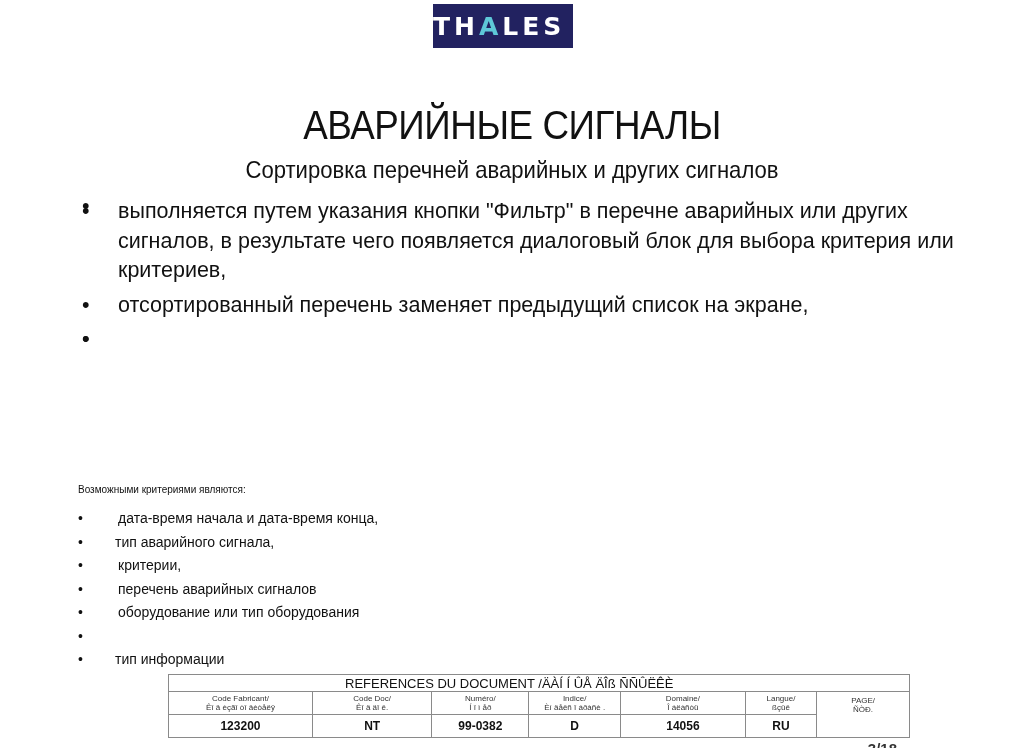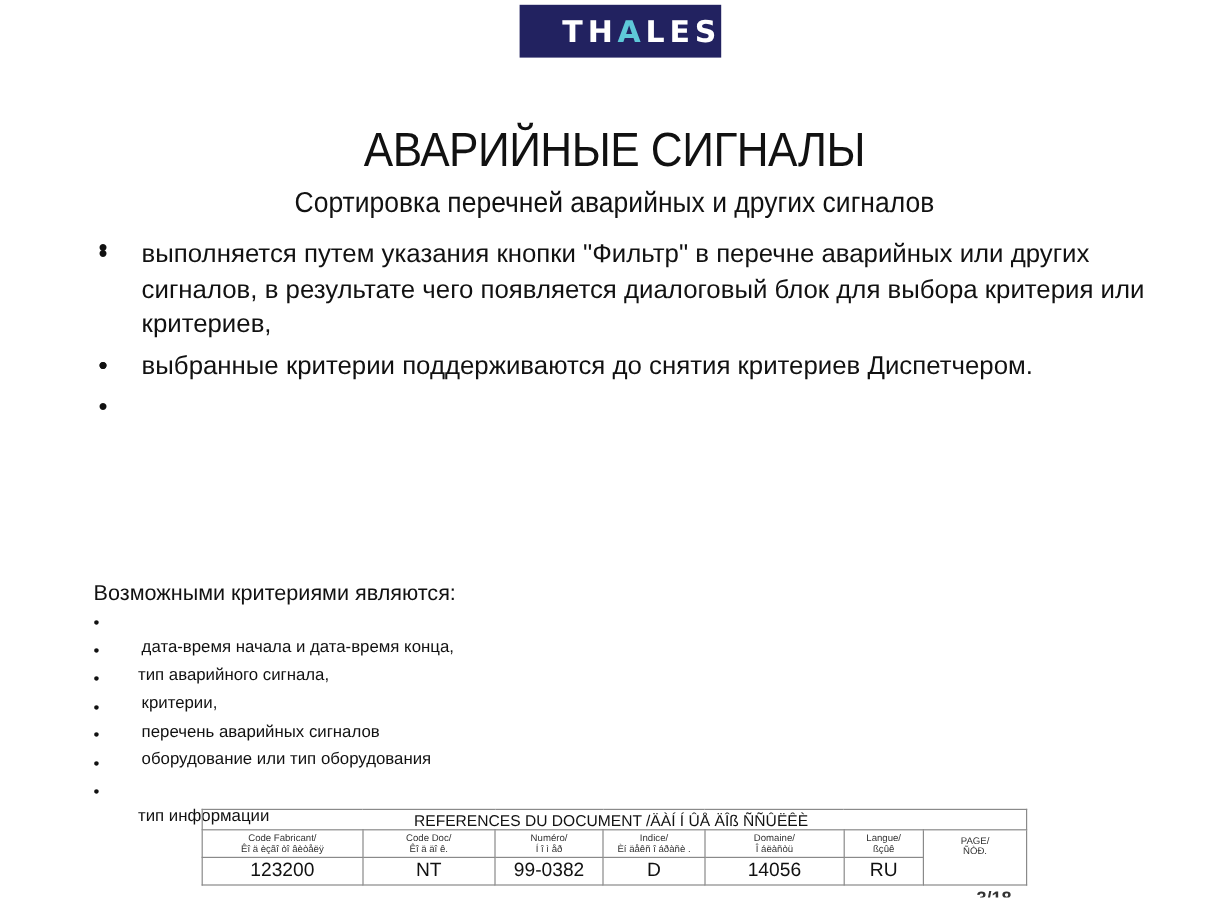--- a/index.html
+++ b/index.html
@@ -1,53 +1,53 @@
 <!DOCTYPE html>
 <html><head>
 <meta charset="utf-8">
 <style>
   html, body { margin:0; padding:0; }
   body { width:1024px; height:748px; background:#ffffff; position:relative; overflow:hidden; font-family:"Liberation Sans", sans-serif; color:#111; }
-  .logo { position:absolute; left:433px; top:4px; width:168px; height:44px; background:#222260; display:flex; align-items:center; justify-content:flex-end; }
+  .logo { position:absolute; left:433px; top:4px; width:140px; height:44px; background:#222260; display:flex; align-items:center; justify-content:flex-start; }
   .logo span { color:#fff; font-family:"DejaVu Sans", sans-serif; font-weight:bold; font-size:25px; letter-spacing:4px; }
   .logo .accent { color:#5ec8d8; }
   .title { position:absolute; left:0; width:1024px; top:103px; text-align:center; font-size:40px; letter-spacing:-0.5px; transform:scaleX(0.92); }
   .subtitle { position:absolute; left:0; width:1024px; top:156px; text-align:center; font-size:24px; transform:scaleX(0.92); }
   .bullets { position:absolute; left:78px; top:192px; width:880px; }
   .bullet { position:relative; padding-left:40px; font-size:21.5px; line-height:29.5px; margin-bottom:5px; }
   .bullet .dot { position:absolute; left:4px; top:0; }
-  .crit-head { position:absolute; left:78px; top:484px; font-size:18px; }
+  .crit-head { position:absolute; left:78px; top:484px; font-size:10px; }
   .crit { position:absolute; left:78px; top:508px; width:500px; }
   .crit .item { position:relative; height:23.5px; font-size:14px; line-height:20px; }
   .crit .item .dot { position:absolute; left:0; }
-  .crit .item .txt { position:absolute; left:40px;margin-top:20px; }
+  .crit .item .txt { position:absolute; left:40px; }
   .crit .item.short .txt { left:37px; }
-  table.ref { position:absolute; left:168px; top:674px; width:688px; border-collapse:collapse; font-family:"Liberation Sans", sans-serif; }
+  table.ref { position:absolute; left:168px; top:674px; width:742px; border-collapse:collapse; font-family:"Liberation Sans", sans-serif; }
   table.ref td { border:1.5px solid #8a8a8a; text-align:center; padding:0; }
   .ref-title { font-size:13px; text-align:left !important; padding-left:176px !important; height:16px; border-bottom:1.5px solid #8a8a8a; }
   .hdr { font-size:8px; line-height:9px; color:#333; height:22px; }
-  .val { font-size:16px; font-weight:normal; height:22px; }
+  .val { font-size:12px; font-weight:bold; height:22px; }
   .pagecell { vertical-align:top; position:relative; }
   .pagenum { position:absolute; right:12px; bottom:-16px; font-size:15px; font-weight:bold; }
 </style>
 </head>
 <body>
 
 <div class="logo">
   <span><span>TH</span><span class="accent">A</span><span>LES</span></span>
 </div>
 
 <div class="title">АВАРИЙНЫЕ СИГНАЛЫ</div>
 <div class="subtitle">Сортировка перечней аварийных и других сигналов</div>
 
 <div class="bullets">
   <div class="bullet"><span class="dot">•</span></div>
   <div class="bullet"><span class="dot">•</span><span>выполняется путем указания кнопки "Фильтр" в перечне аварийных или других сигналов, в результате чего появляется диалоговый блок для выбора критерия или критериев,</span></div>
+  <div class="bullet"><span class="dot">•</span><span>отсортированный перечень заменяет предыдущий список на экране,</span></div>
   <div class="bullet"><span class="dot">•</span></div>
-  <div class="bullet"><span class="dot">•</span><span>выбранные критерии поддерживаются до снятия критериев Диспетчером.</span></div>
   <div class="bullet"><span class="dot">•</span></div>
 </div>
 
 <div class="crit-head">Возможными критериями являются:</div>
 <div class="crit">
   <div class="item">
       <span class="dot">•</span>
       <span class="txt">дата-время начала и дата-время конца,</span>
     </div>
   <div class="item short">

